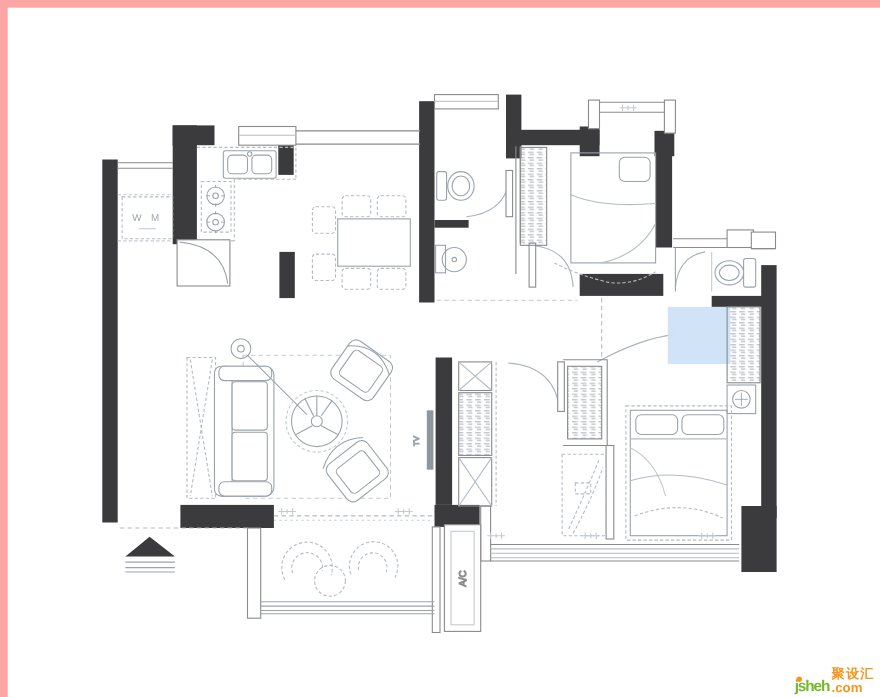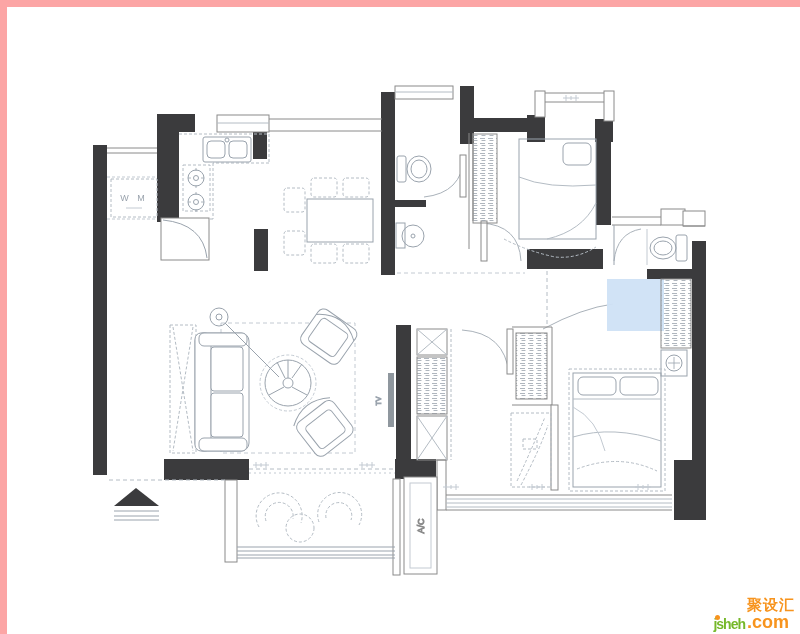--- a/index.html
+++ b/index.html
@@ -18,22 +18,22 @@
   .wm-brand-wrap{position:relative;line-height:.85;}
   .wm-brand{
     color:#76b82a;font-weight:700;font-size:14px;letter-spacing:-1px;
     font-family:"Liberation Sans",sans-serif;
   }
   .wm-dot{
     position:absolute;width:5px;height:5px;border-radius:50%;
     background:#f7941e;left:2px;top:-2px;
   }
   .wm-side{display:flex;flex-direction:column;margin-left:2px;line-height:1;}
-  .wm-cjk{color:#f7941e;font-size:15px;font-weight:700;letter-spacing:1px;}
-  .wm-tld{color:#f7941e;font-size:18px;font-weight:700;margin-top:1px;}
+  .wm-cjk{color:#f7941e;font-size:12px;font-weight:700;letter-spacing:1px;}
+  .wm-tld{color:#f7941e;font-size:12px;font-weight:700;margin-top:1px;}
 </style>
 </head>
 <body>
 
 <div id="screen">
 <svg width="798" height="632" viewBox="0 0 798 632">
   <defs>
     <pattern id="wrd" width="8" height="5" patternUnits="userSpaceOnUse">
       <path d="M1 1.5h5 M2.5 3.5h4" stroke="#9aa3ad" stroke-width="0.8" fill="none"></path>
     </pattern>

